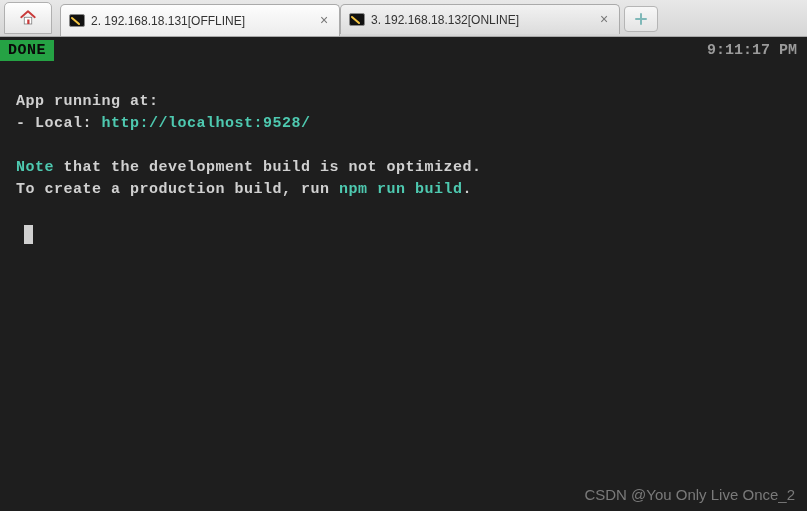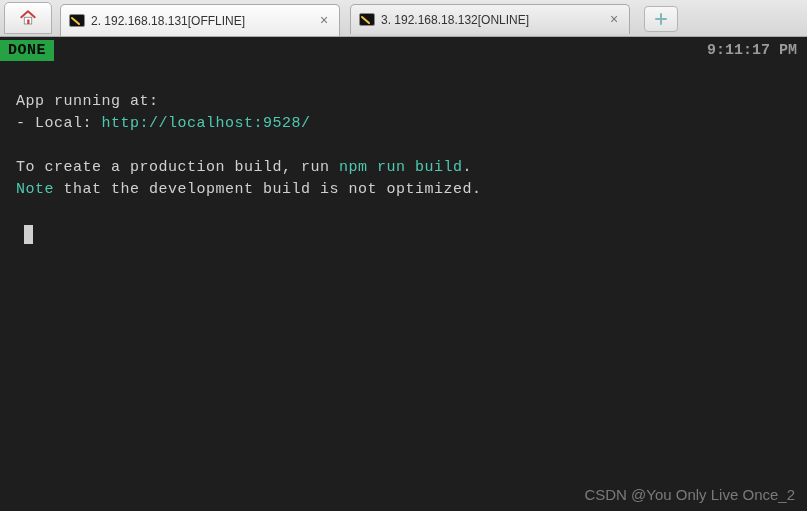--- a/index.html
+++ b/index.html
@@ -35,21 +35,21 @@
     }
     .tab {
       height: 32px;
       background: linear-gradient(#fdfdfd, #ececec);
       border: 1px solid #aaa;
       border-bottom: none;
       border-radius: 5px 5px 0 0;
       display: flex;
       align-items: center;
       padding: 2px 8px;
-      margin-right: 10px;
+      margin-right: 0;
       margin-bottom: 0;
       font-family: Arial, sans-serif;
       font-size: 12px;
       color: #333;
       cursor: pointer;
       min-width: 280px;
     }
     .tab.inactive {
       background: linear-gradient(#f2f2f2, #dcdcdc);
       height: 30px;
@@ -106,20 +106,21 @@
       padding: 2px 8px;
       margin-right: 8px;
       letter-spacing: 0.5px;
     }
     .compiled { color: #4ec94e; }
     .clock { margin-left: auto; color: #9a9a9a; padding-right: 2px; font-weight: bold; }
     .body-lines {
       padding: 28px 16px 0 16px;
       line-height: 22px;
       letter-spacing: 0.5px;
+      font-weight: bold;
     }
     .cyan { color: #4ec9b0; margin-top: 8px; }
     .gray { color: #d0d0d0; }
     .cursor-block {
       display: inline-block;
       width: 9px;
       height: 19px;
       background: #d0d0d0;
       margin-left: 8px;
       margin-top: 24px;
@@ -183,22 +184,22 @@
     <span class="clock">9:11:17 PM</span>
   </div>
 
   <div class="body-lines">
     <div class="gray">App running at:</div>
     <div>
       <span class="gray">- Local:   </span><span class="cyan">http://localhost:9528/</span>
     </div>
     <div style="height:22px"></div>
     <div>
+      <span class="cyan">Note</span><span class="gray"> that the development build is not optimized.</span>
+    </div>
+    <div>
       <span class="gray">To create a production build, run </span><span class="cyan">npm run build</span><span class="gray">.</span>
     </div>
-    <div>
-      <span class="cyan">Note</span><span class="gray"> that the development build is not optimized.</span>
-    </div>
     <span class="cursor-block"></span>
   </div>
 
   <div class="watermark">CSDN @You Only Live Once_2</div>
 </div>
 
 </body></html>

